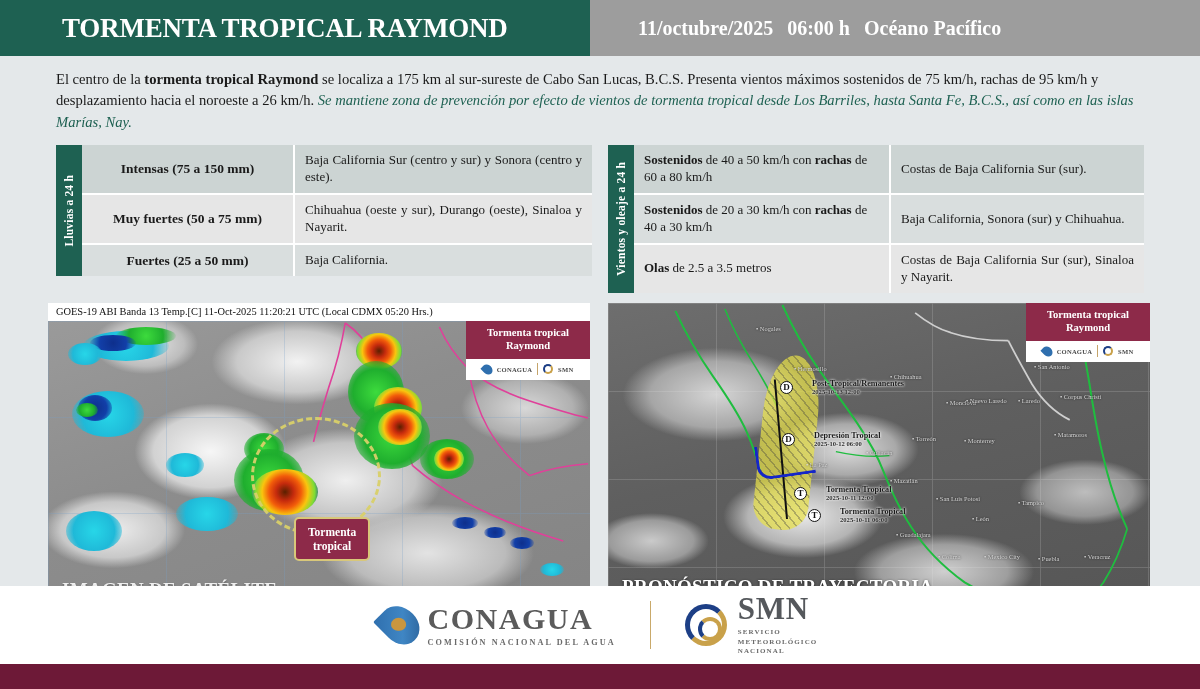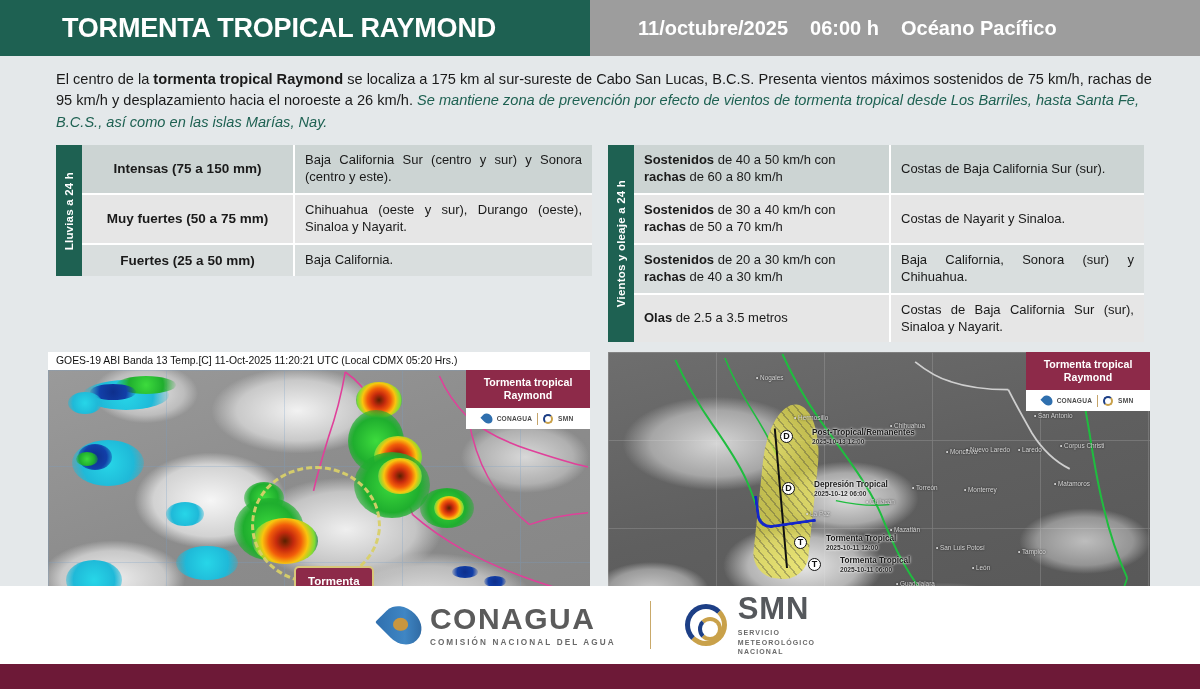--- a/index.html
+++ b/index.html
@@ -2,35 +2,35 @@
 <html><head>
 <meta charset="utf-8">
 <style>
   * { box-sizing: border-box; margin: 0; padding: 0; }
   html, body {
     width: 1200px; height: 689px;
     background: #e4e8ea;
     font-family: "Liberation Sans", sans-serif;
     overflow: hidden;
   }
-  .page { position: relative; width: 1200px; height: 689px; background: #e4e8ea; }
+  .page { position: relative; width: 1200px; height: 689px; background: #e4e8ea; font-family: Liberation Serif, serif; }
 
   
   .header { display: flex; width: 1200px; height: 56px; }
   .header-left {
     background: #1e6152; width: 590px; height: 56px;
     display: flex; align-items: center; padding-left: 62px;
   }
   .header-title {
     color: #ffffff; font-size: 27px; font-weight: bold;
     letter-spacing: -0.2px; white-space: nowrap;
   }
   .header-right {
     background: #9d9d9d; flex: 1; height: 56px;
-    display: flex; align-items: center; padding-left: 48px; gap: 22px;
+    display: flex; align-items: center; padding-left: 48px; gap: 14px;
   }
   .header-meta { color: #ffffff; font-size: 20px; font-weight: bold; white-space: nowrap; }
 
   
   .summary {
     margin: 13px 48px 0 56px;
     font-size: 14.6px; line-height: 1.47; color: #1a1a1a;
     text-align: left;
   }
   .summary b { font-weight: bold; }
@@ -285,24 +285,20 @@
     <div class="tbl-wrap tbl-right">
       <div class="vhead">
         <span>Vientos y oleaje
 a 24 h</span>
       </div>
       <table>
         <tbody>
             <tr>
           <td class="c1 rA"><span class="wkey">Sostenidos</span><span> de 40 a 50 km/h con </span><span class="wkey">rachas</span><span> de 60 a 80 km/h</span></td>
           <td class="c2 rA">Costas de Baja California Sur (sur).</td>
-        </tr>
-        <tr>
-          <td class="c1 rB"><span class="wkey">Sostenidos</span><span> de 30 a 40 km/h con </span><span class="wkey">rachas</span><span> de 50 a 70 km/h</span></td>
-          <td class="c2 rB">Costas de Nayarit y Sinaloa.</td>
         </tr>
         <tr>
           <td class="c1 rC"><span class="wkey">Sostenidos</span><span> de 20 a 30 km/h con </span><span class="wkey">rachas</span><span> de 40 a 30 km/h</span></td>
           <td class="c2 rC">Baja California, Sonora (sur) y Chihuahua.</td>
         </tr>
         <tr>
           <td class="c1 rB"><span class="wkey">Olas</span><span> de 2.5 a 3.5 metros</span></td>
           <td class="c2 rB">Costas de Baja California Sur (sur), Sinaloa y Nayarit.</td>
         </tr>
       </tbody>

